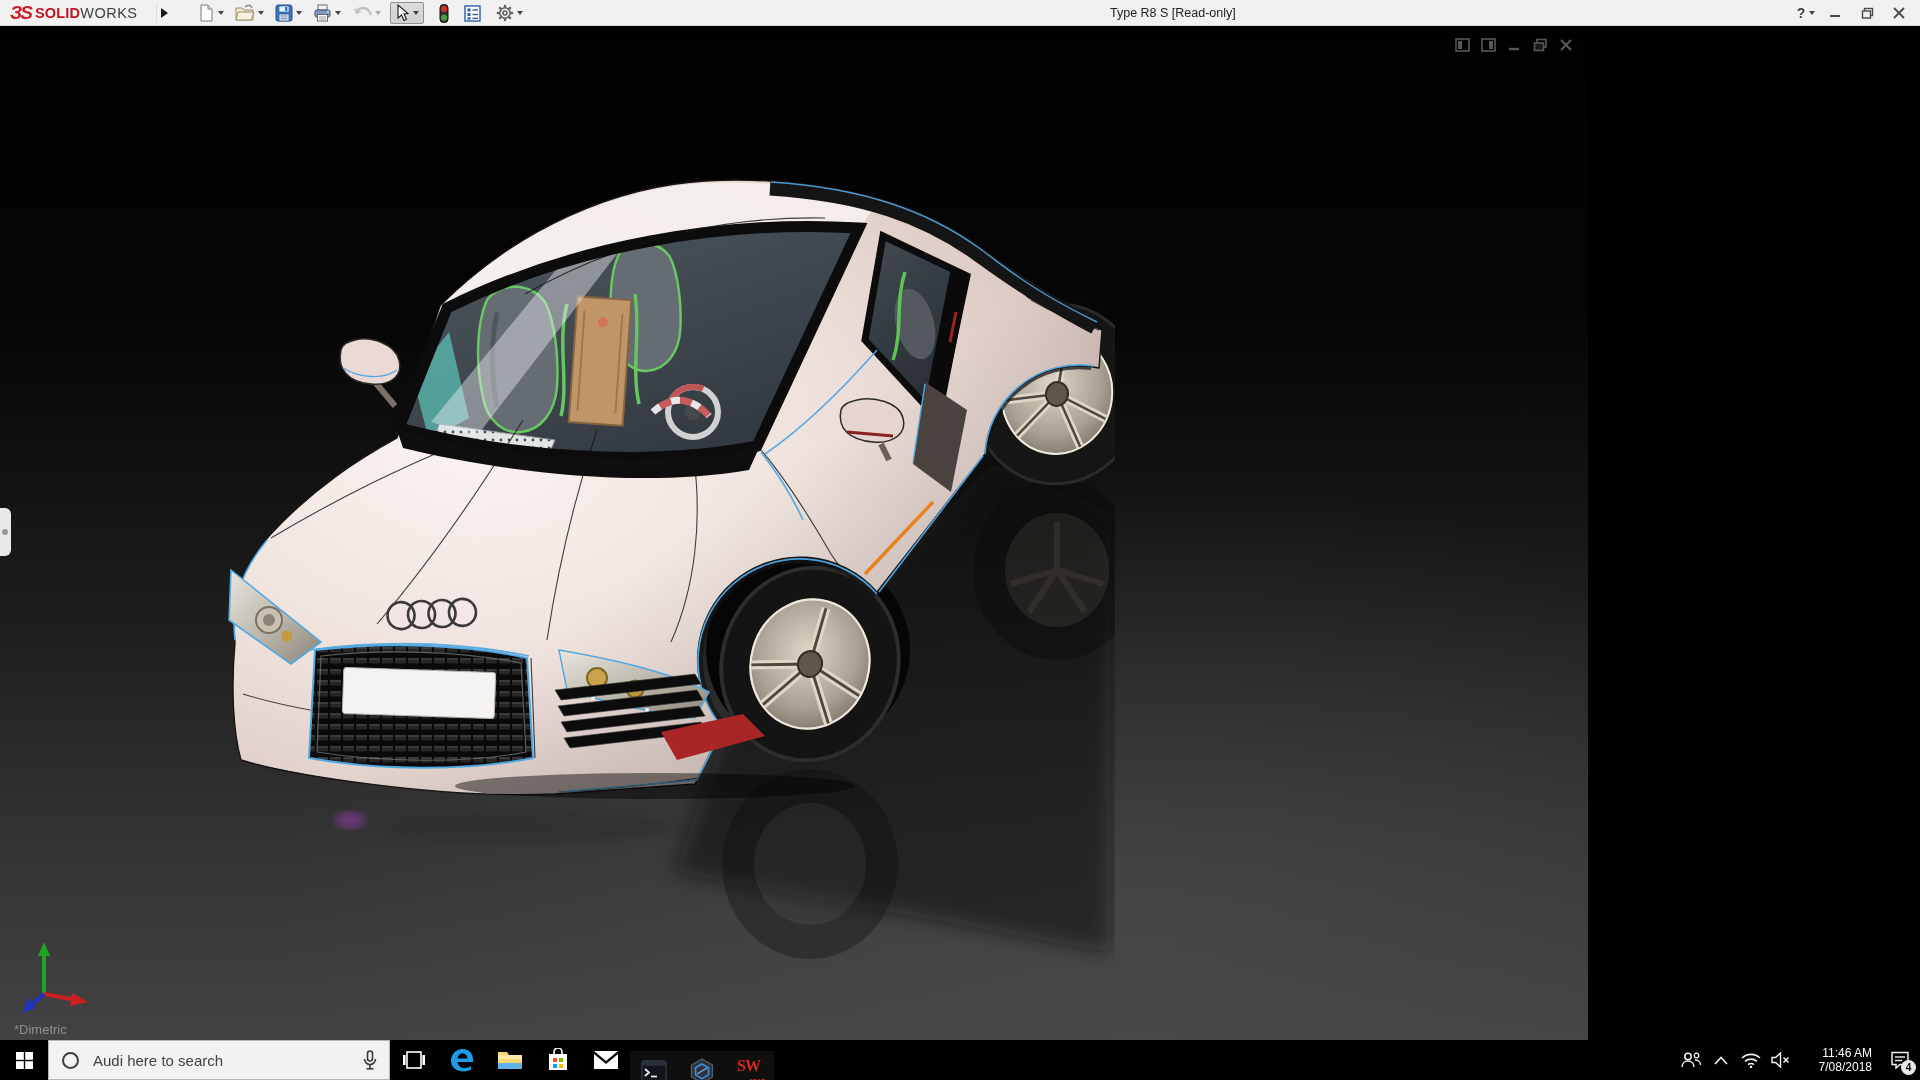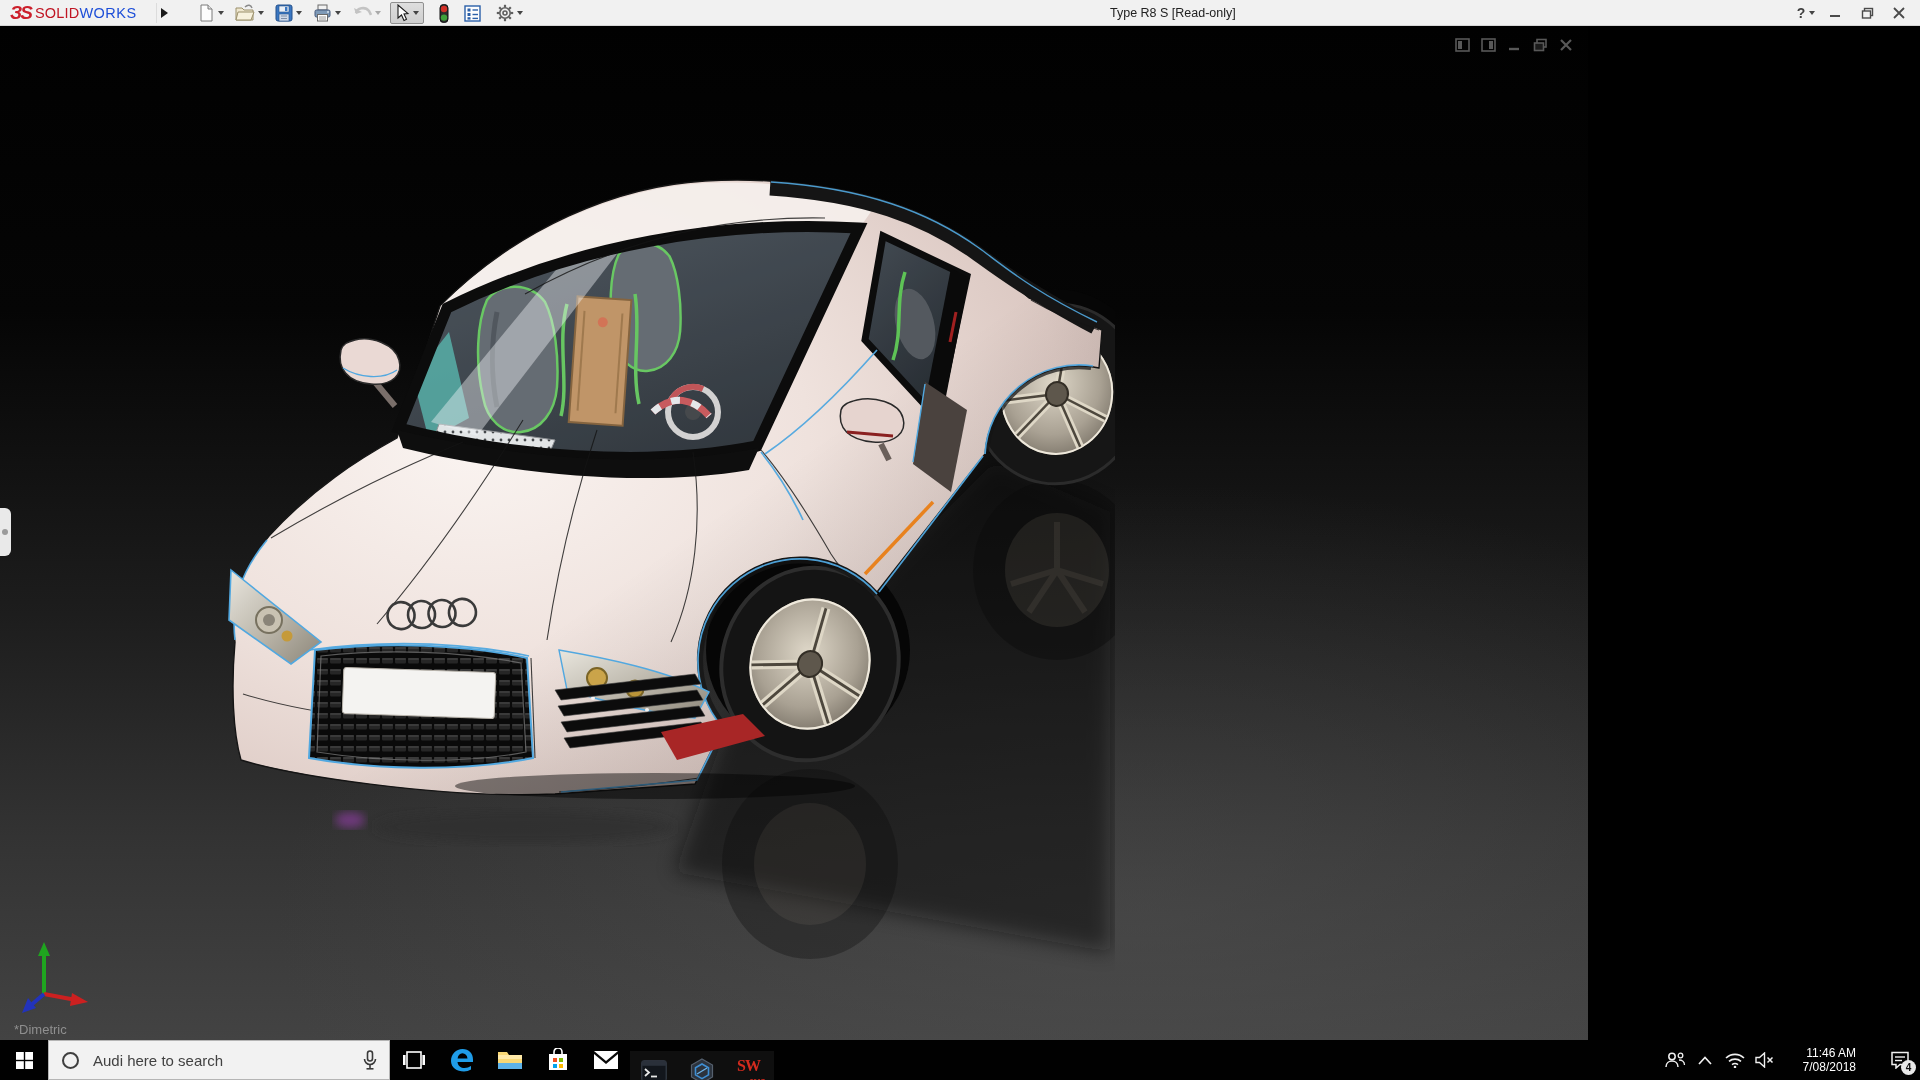--- a/index.html
+++ b/index.html
@@ -6,22 +6,22 @@
   html,body { width:1920px; height:1080px; overflow:hidden; background:#000;
               font-family:"Liberation Sans", sans-serif; }
   .stage { position:relative; width:1920px; height:1080px; }
 
   
   .titlebar { position:absolute; left:0; top:0; width:1920px; height:26px;
               background:#f1f1f1; border-bottom:1px solid #d6d6d6; z-index:50; }
   .brand { position:absolute; left:10px; top:0; height:26px; display:flex; align-items:center; }
   .brand .glyph { font-style:italic; font-weight:bold; font-size:19px; color:#cc1f2b;
                   letter-spacing:-2px; margin-right:4px; transform:scaleY(.95); }
-  .brand .solid { font-weight:normal; font-size:14.5px; color:#c01523; letter-spacing:.2px; }
-  .brand .works { font-weight:normal; font-size:14.5px; color:#1d4ed8; letter-spacing:.5px; }
+  .brand .solid { font-weight:bold; font-size:14.5px; color:#c01523; letter-spacing:.2px; }
+  .brand .works { font-weight:normal; font-size:14.5px; color:#404040; letter-spacing:.5px; }
   .flyout { position:absolute; left:156px; top:3px; width:16px; height:20px; display:flex;
             align-items:center; justify-content:center; border-left:1px solid #dcdcdc; }
   .flyout .tri { width:0; height:0; border-left:7px solid #1a1a1a;
                  border-top:5px solid transparent; border-bottom:5px solid transparent; }
   .toolbar { position:absolute; left:196px; top:0; height:26px; display:flex; align-items:center; }
   .tb-item { display:flex; align-items:center; margin-right:7px; padding:1px 2px; }
   .tb-item svg { display:block; }
   .caret { width:0; height:0; border-top:4px solid #444; border-left:3.5px solid transparent;
            border-right:3.5px solid transparent; margin-left:3px; }
   .tb-item.disabled svg { opacity:.35; }
@@ -67,21 +67,21 @@
   .tb-app.open { background:rgba(255,255,255,.06);margin-top:11px; }
   .tb-app.open::after { content:""; position:absolute; left:3px; right:3px; bottom:0; height:3px;
                         background:#76b5e4; }
   .sw-badge { position:relative; width:26px; height:26px; }
   .sw-badge .sw { position:absolute; left:0; top:-1px; font-weight:bold; font-size:16px;
                   color:#d42b1e; letter-spacing:-1px; font-family:"Liberation Serif", serif; }
   .sw-badge .yr { position:absolute; right:-2px; bottom:-1px; font-size:7px; font-weight:bold; color:#d42b1e; }
   .tray { position:absolute; right:0; top:0; height:40px; display:flex; align-items:center; }
   .tray-ico { width:30px; height:40px; display:flex; align-items:center; justify-content:center; }
   .tray-clock { width:70px; text-align:right; color:#fff; font-size:12px; line-height:14px;
-                margin:0 24px 0 6px; }
+                margin:0 8px 0 6px; }
   .tray-action { position:relative; width:40px; height:40px; display:flex; align-items:center;
                  justify-content:center; }
   .tray-action .badge { position:absolute; right:4px; bottom:5px; width:15px; height:15px;
       border-radius:50%; background:#e8e8e8; color:#111; font-size:10px; font-weight:bold;
       display:flex; align-items:center; justify-content:center; }
 </style>
 </head>
 <body>
 
 <div class="stage">

